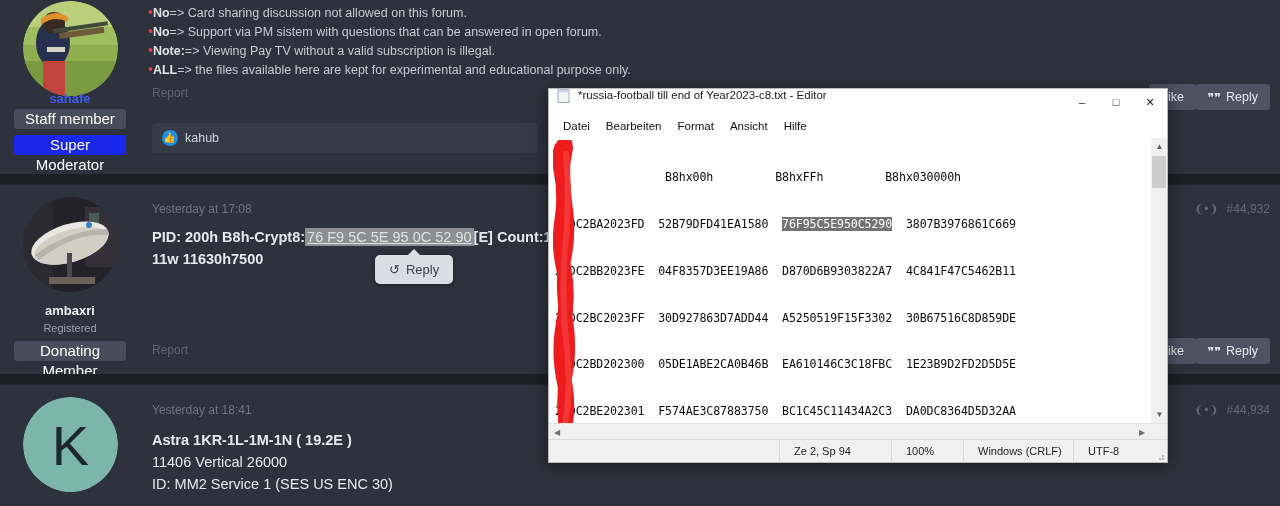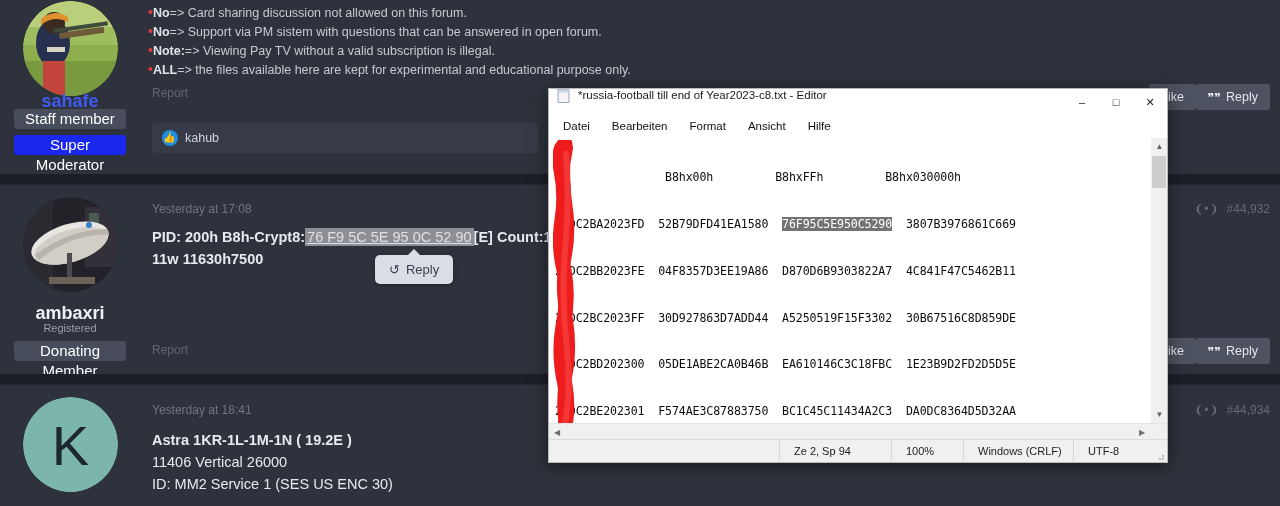--- a/index.html
+++ b/index.html
@@ -32,21 +32,21 @@
   
   .avatar {
     position: absolute;
     border-radius: 50%;
     overflow: hidden;
   }
   .avatar svg { display: block; }
 
   .username {
     position: absolute;
-    font-size: 18px;
+    font-size: 13px;
     font-weight: bold;
     text-align: center;
     width: 124px;
     left: 8px;
   }
   .userrank {
     position: absolute;
     font-size: 11px;
     color: #9aa0ac;
     text-align: center;
@@ -192,21 +192,21 @@
     width: 34px; height: 26px;
     display: flex; align-items: center; justify-content: center;
     font-size: 11px; color: #222;
   }
 
   .np-menubar {
     height: 22px;
     display: flex; align-items: center;
     background: #fff;
     padding-left: 7px;
-    gap: 8px;
+    gap: 2px;
   }
   .np-menuitem {
     font-size: 11.5px;
     color: #111;
     padding: 2px 7px;
   }
 
   .np-textarea-wrap {
     flex: 1;
     position: relative;

